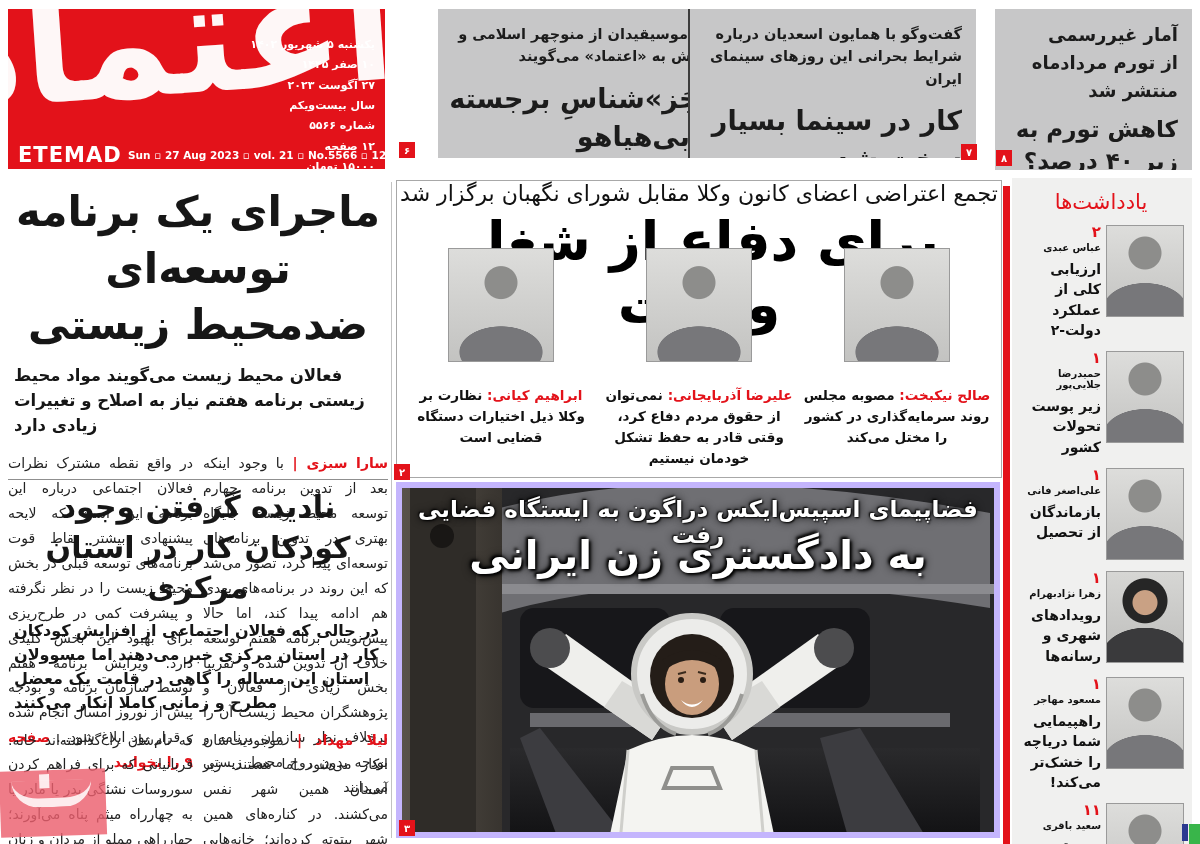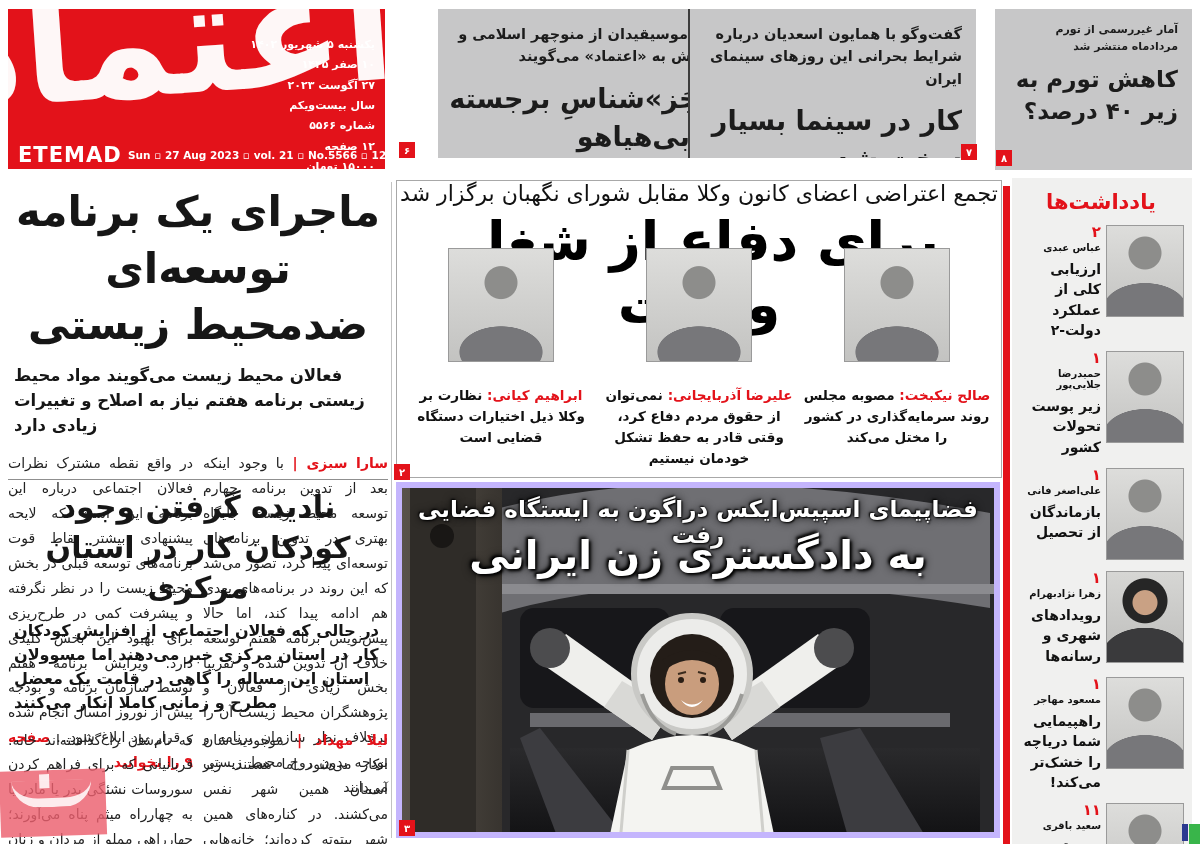--- a/index.html
+++ b/index.html
@@ -21,21 +21,21 @@
   
   .topbox{background:#c7c7c8;overflow:hidden;}
   #topbox-jazz{left:398px;top:9px;width:292px;height:149px;margin-left:40px;}
   #topbox-cinema{left:690px;top:9px;width:286px;height:149px;}
   #topbox-divider{left:688px;top:9px;width:2px;height:149px;background:#3c3c3c;z-index:2;}
   #topbox-inflation{left:995px;top:9px;width:197px;height:161px;}
   .topbox .kicker{font-size:14.5px;font-weight:bold;color:#1c1c1c;text-align:right;
     padding:14px 14px 0 10px;line-height:1.55;}
   .topbox .headline{font-size:27px;font-weight:bold;color:#1c1c1c;text-align:right;
     padding:12px 14px 0 10px;line-height:1.4;}
-  #topbox-inflation .kicker{font-size:11px;padding-top:12px;padding-left:36px;}
+  #topbox-inflation .kicker{font-size:18px;padding-top:12px;padding-left:36px;}
   #topbox-inflation .headline{font-size:23px;padding-top:8px;}
 
   
   .badge{position:absolute;width:16px;height:16px;background:#e3121a;color:#fff;
     font-size:10px;font-weight:bold;display:flex;align-items:center;justify-content:center;z-index:6;}
 
   
   #vrule-left{left:391px;top:182px;width:1px;height:656px;background:#c2c2c2;}
   .left-article{left:8px;width:380px;color:#161616;}
   #article-env{top:184px;}
@@ -84,21 +84,21 @@
     color:#fff;font-size:23px;font-weight:bold;z-index:5;
     text-shadow:0 0 8px #000,1px 1px 2px #000,-1px -1px 2px #000;}
   #photo-box .overlay-headline{position:absolute;left:0;top:44px;width:100%;text-align:center;
     color:#fff;font-size:40px;font-weight:bold;z-index:5;
     text-shadow:0 0 10px #000,2px 2px 3px #000,-2px -2px 3px #000;}
 
   
   #notes-redbar{left:1003px;top:186px;width:7px;height:658px;background:#e3121a;}
   #notes-panel{left:1012px;top:178px;width:180px;height:666px;background:#f0f0ef;
     box-sizing:border-box;padding:10px 8px 0 6px;}
-  #notes-title{color:#e3121a;font-size:21px;font-weight:bold;text-align:center;margin:2px 0 4px;}
+  #notes-title{color:#e3121a;font-size:21px;font-weight:normal;text-align:center;margin:2px 0 4px;}
   .note-item{display:flex;gap:5px;margin-top:11px;}
   .note-photo{width:76px;height:90px;border:1px solid #9a9a9a;flex:0 0 auto;}
   .note-text{flex:1;text-align:right;}
   .note-page{color:#e3121a;font-size:15px;font-weight:bold;line-height:1;}
   .note-author{font-size:10px;font-weight:bold;color:#111;margin-top:2px;}
   .note-title{font-size:14px;font-weight:bold;color:#111;line-height:1.45;margin-top:6px;}
 
   
   #bar-blue{left:1182px;top:824px;width:6px;height:17px;background:#2b3990;}
   #bar-green{left:1189px;top:824px;width:11px;height:20px;background:#39b54a;}

